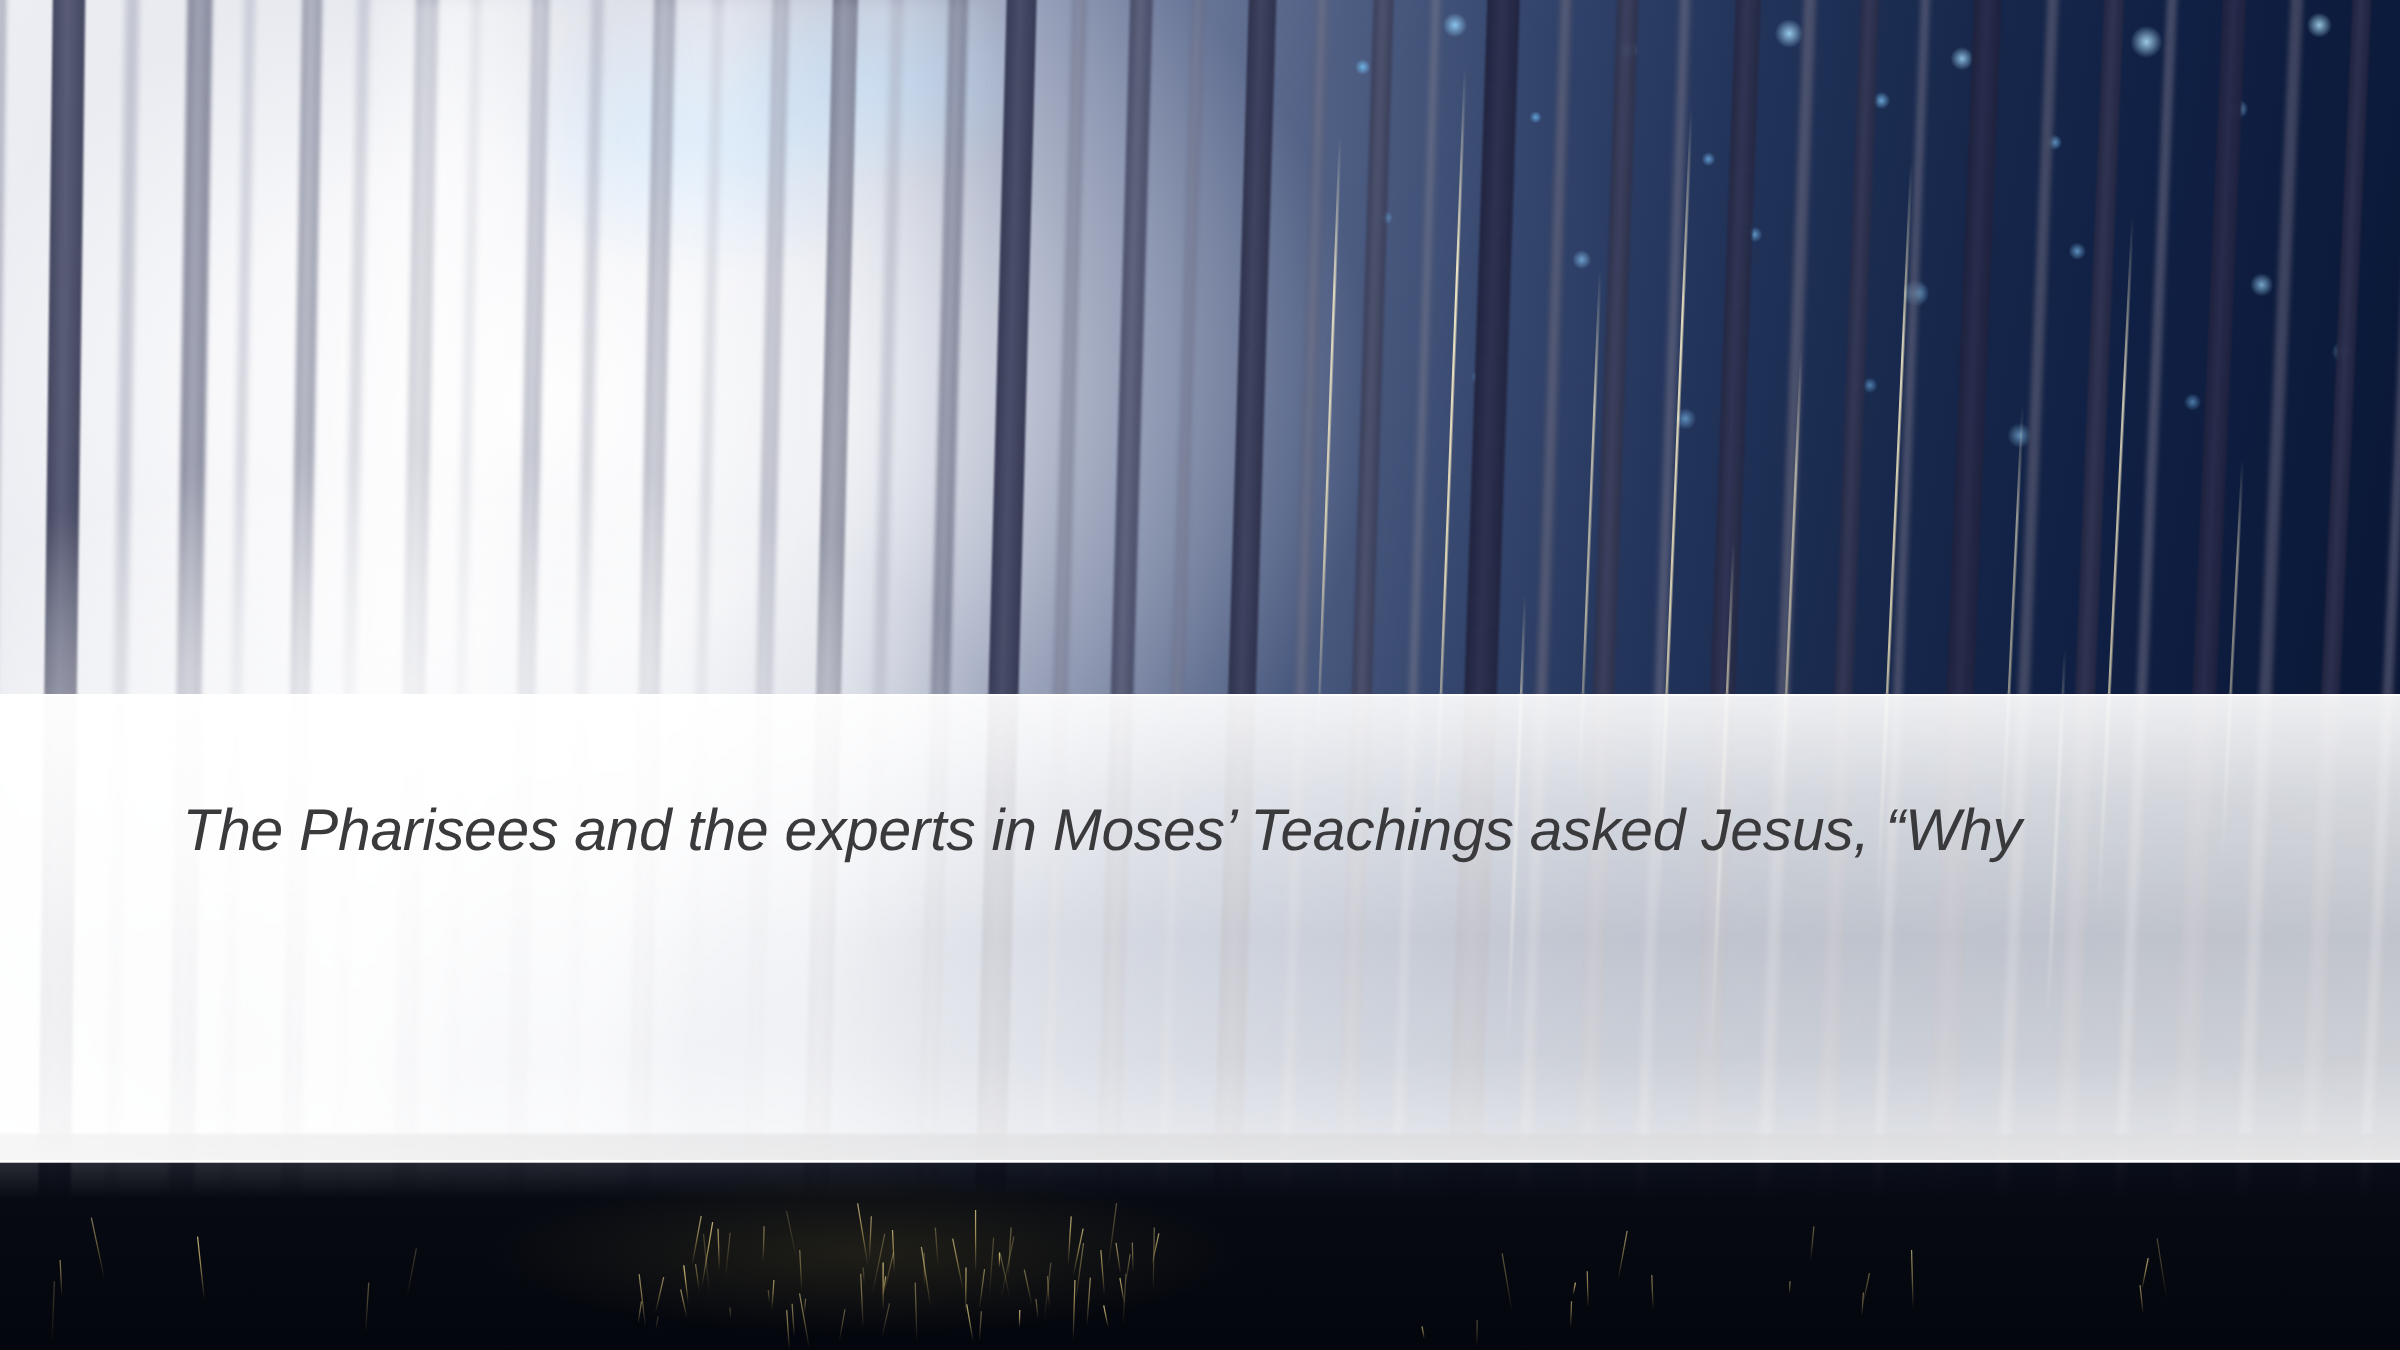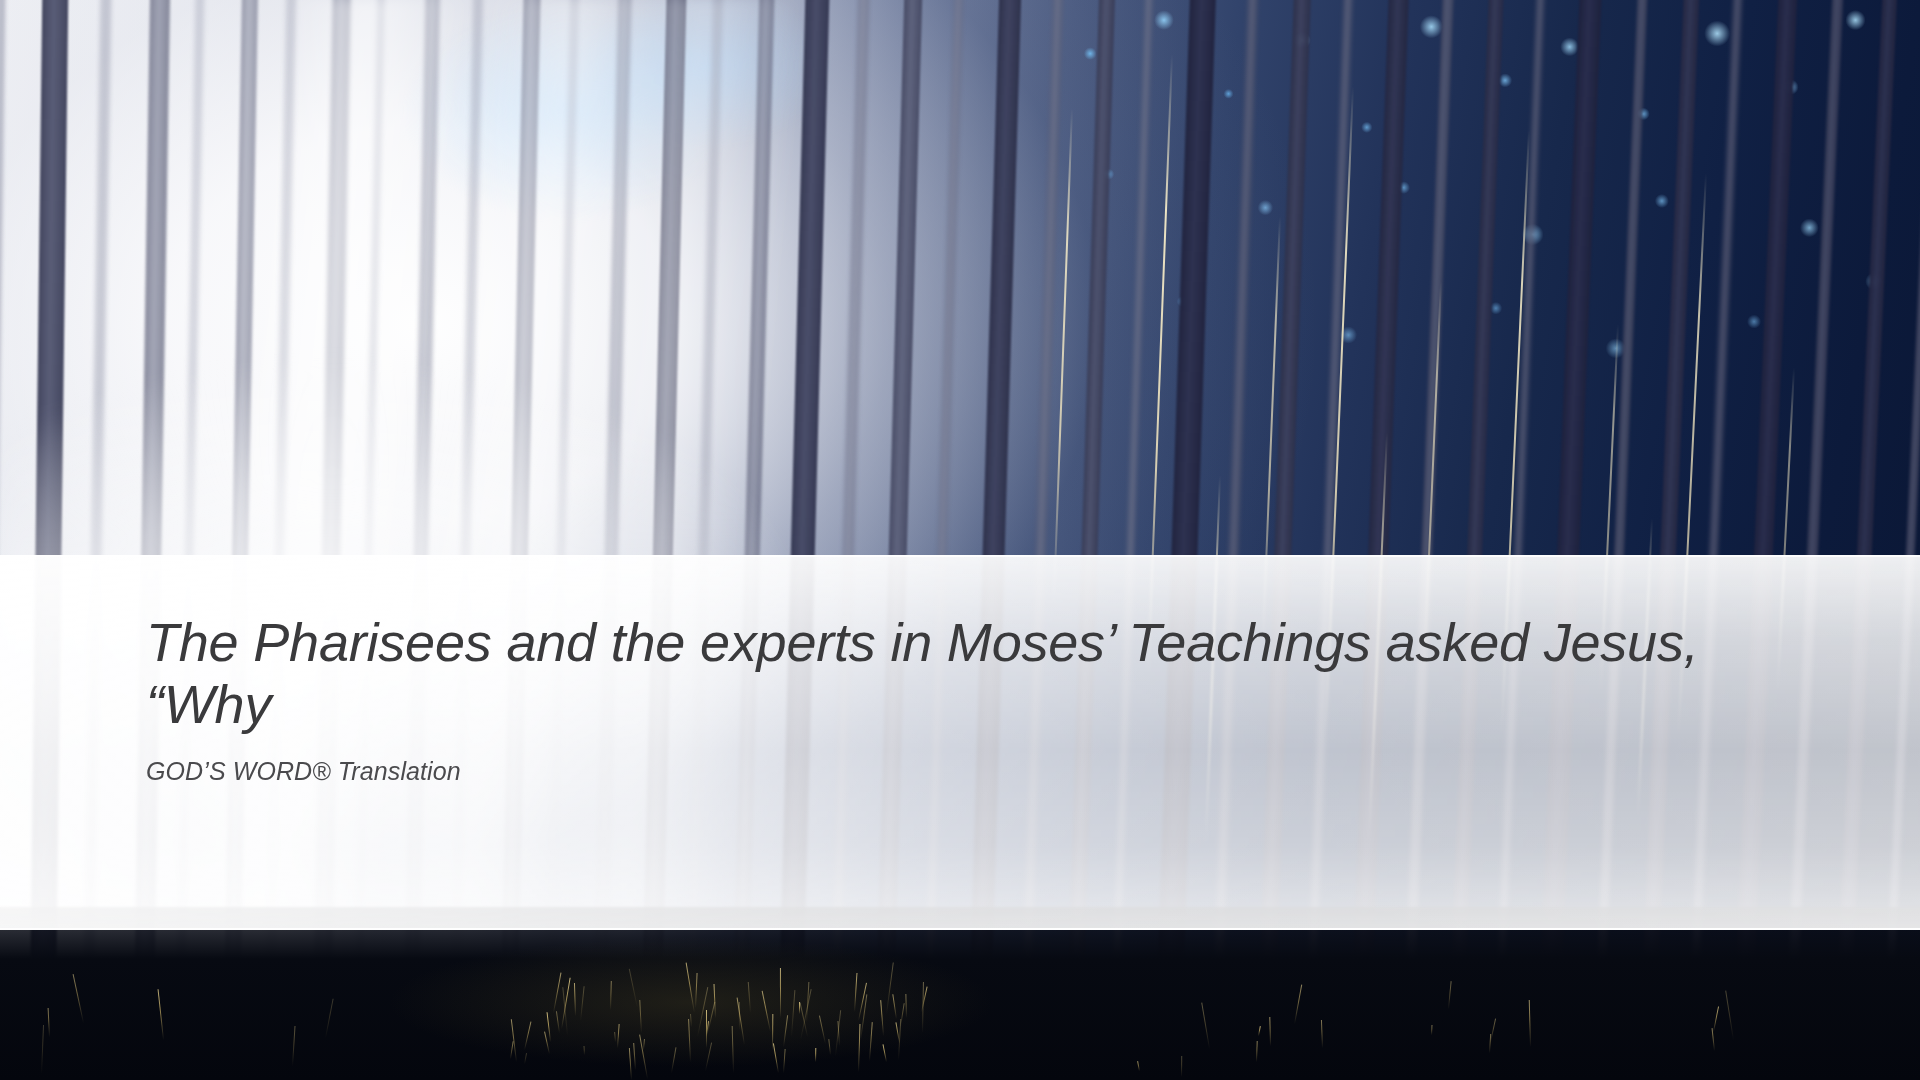--- a/index.html
+++ b/index.html
@@ -187,25 +187,25 @@
     letter-spacing: 1.2px;
     color: #1d1d1f;
     font-variant: small-caps;
     text-transform: uppercase;
     padding: 0 6px 8px 6px;
     border-bottom: 2px solid #b9bcc0;
     line-height: 1.05;
   }
 
   .verse {
-    margin-top: 16px;
+    margin-top: 38px;
     font-family: "Liberation Sans", sans-serif;
     font-style: italic;
     font-weight: 400;
-    font-size: 54px;
+    font-size: 47px;
     line-height: 62px;
     color: #3a3a3c;
     letter-spacing: -0.2px;
     max-width: 1680px;
   }
 
   .attribution {
     margin-top: 22px;
     font-family: "Liberation Sans", sans-serif;
     font-style: italic;
@@ -382,18 +382,17 @@
 
   <div class="band">
     <div class="band-wash"></div>
     <div class="band-inner">
 
 
       <div class="verse">
         <div>The Pharisees and the experts in Moses’ Teachings asked Jesus, “Why</div>
       </div>
 
-      <div class="attribution">GOD’S WORD® Translation</div>
 
     </div>
   </div>
 
 </div>
 
 </body></html>

